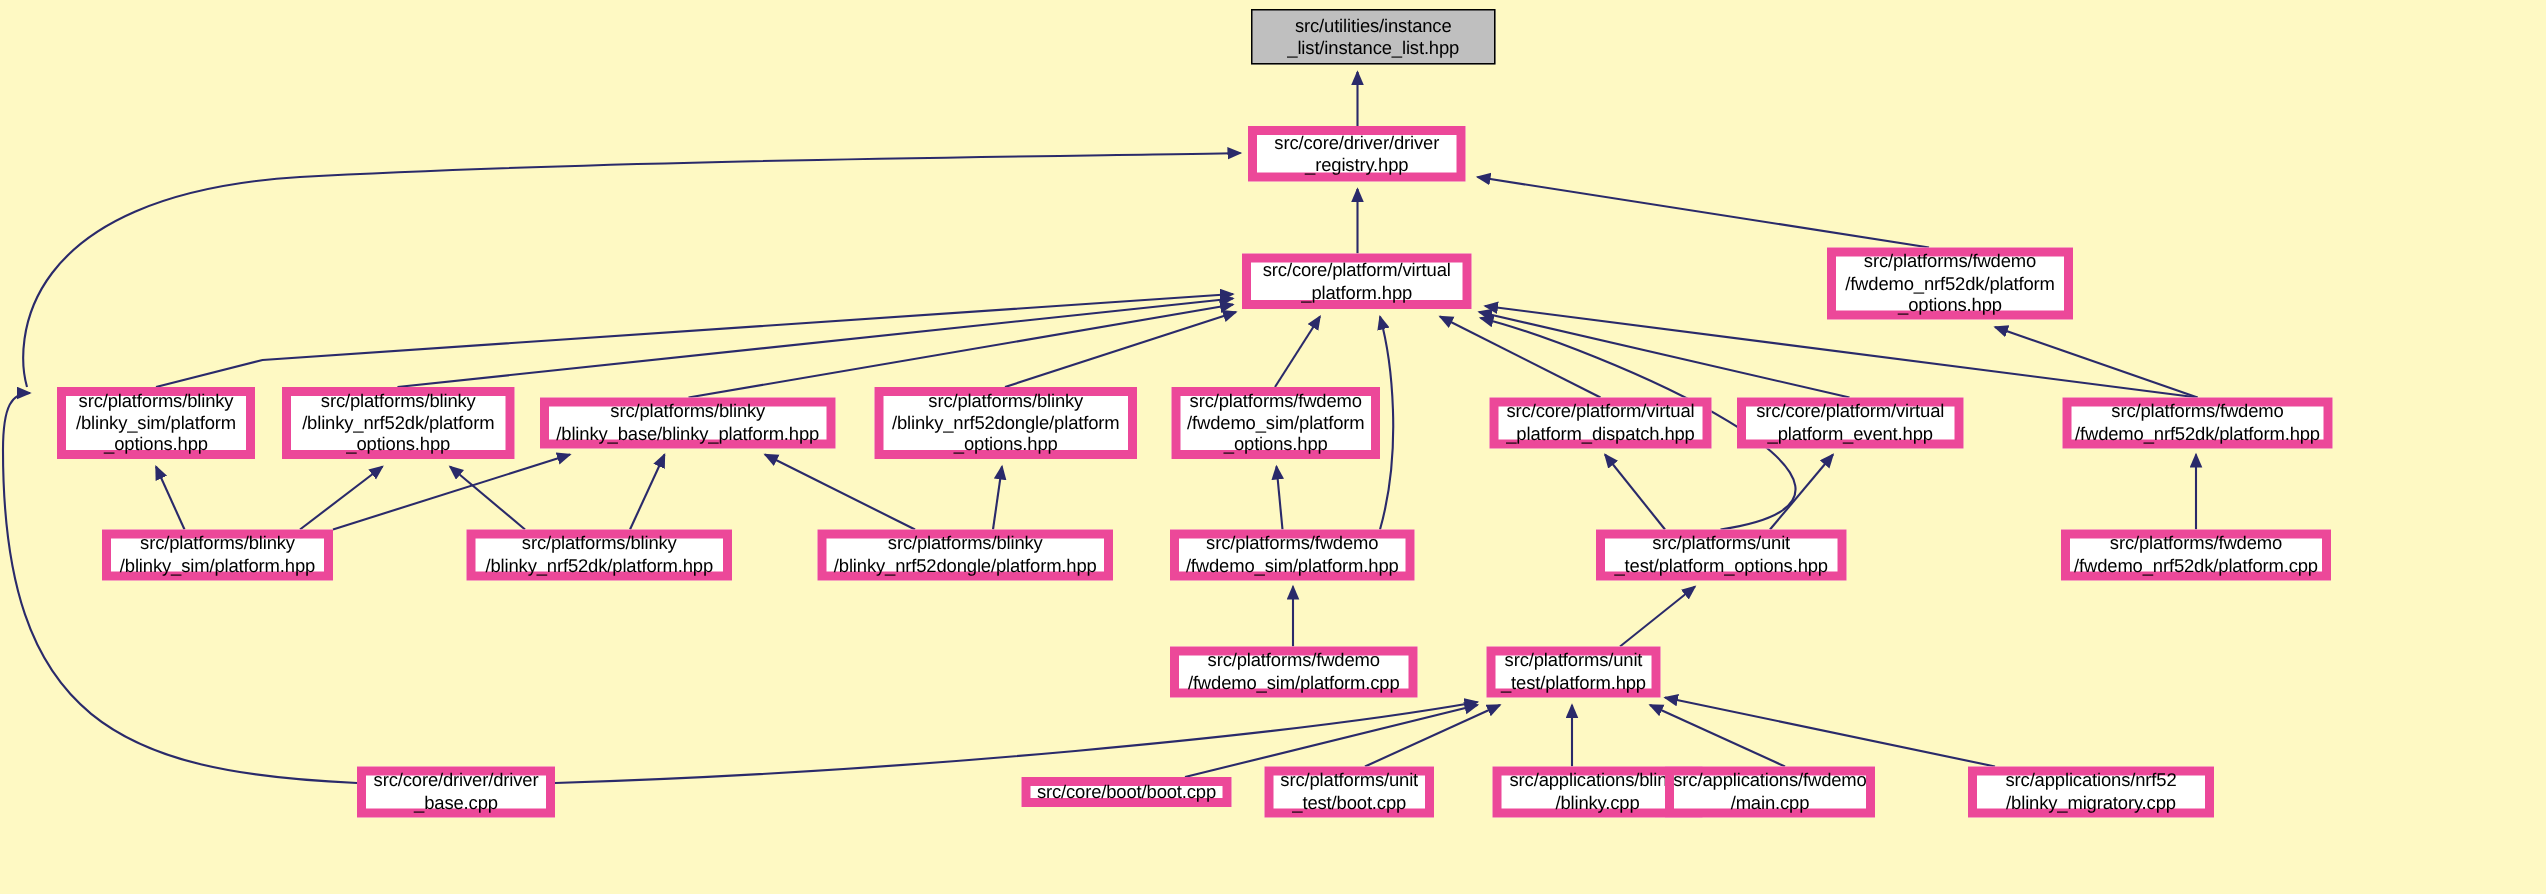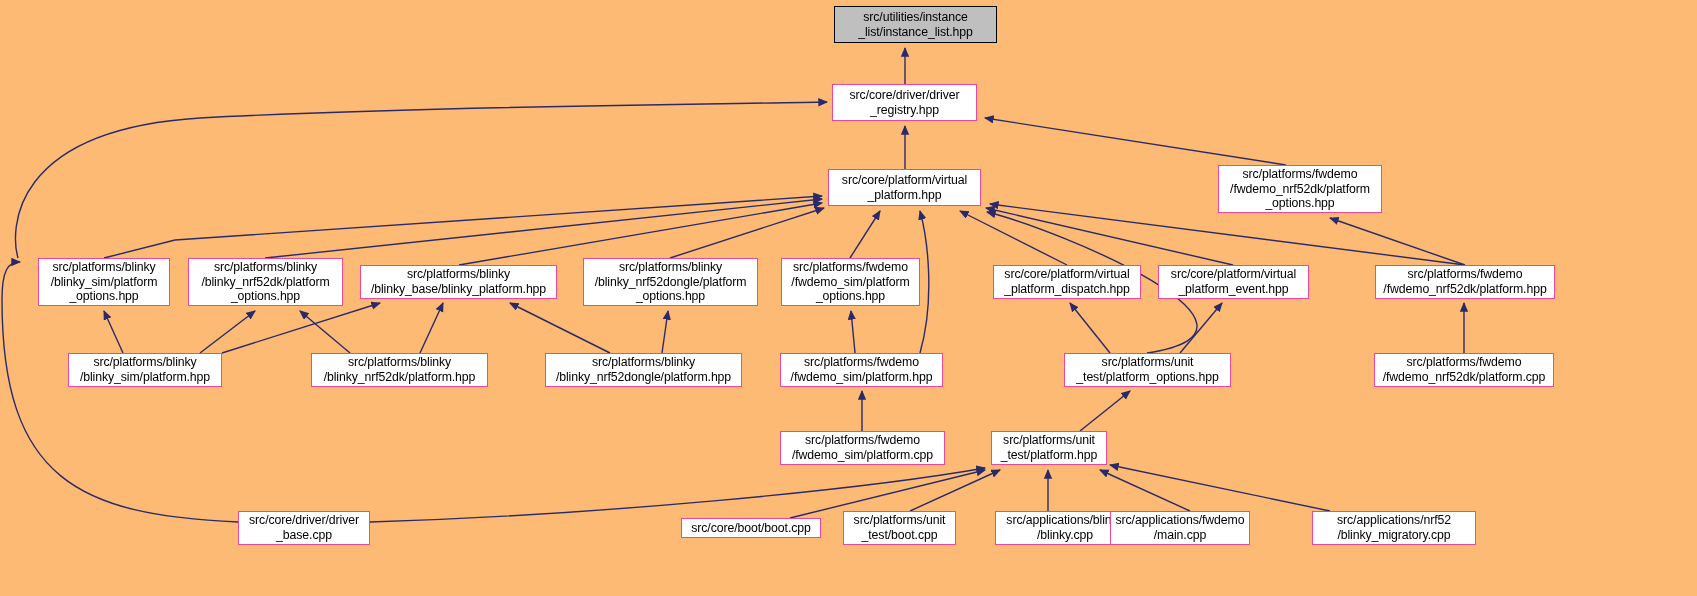--- a/index.html
+++ b/index.html
@@ -8,34 +8,34 @@
     background: #ffffff;
   }
   body {
     font-family: "Liberation Sans", sans-serif;
   }
   #graph {
     position: relative;
     width: 1697px;
     height: 596px;
     overflow: hidden;
-    background: #fdba74;
+    background: #fef9c3;
   }
   #edge-layer {
     position: absolute;
     left: 0;
     top: 0;
     width: 1697px;
     height: 596px;
     pointer-events: none;
   }
   .node {
     position: absolute;
     box-sizing: border-box;
-    border: 1px solid #ec4899;
+    border: 6px solid #ec4899;
     background: #ffffff;
     display: flex;
     align-items: center;
     justify-content: center;
     text-align: center;
     font-size: 12.3px;
     line-height: 14.6px;
     color: #000000;
     white-space: pre-line;
     letter-spacing: -0.1px;

